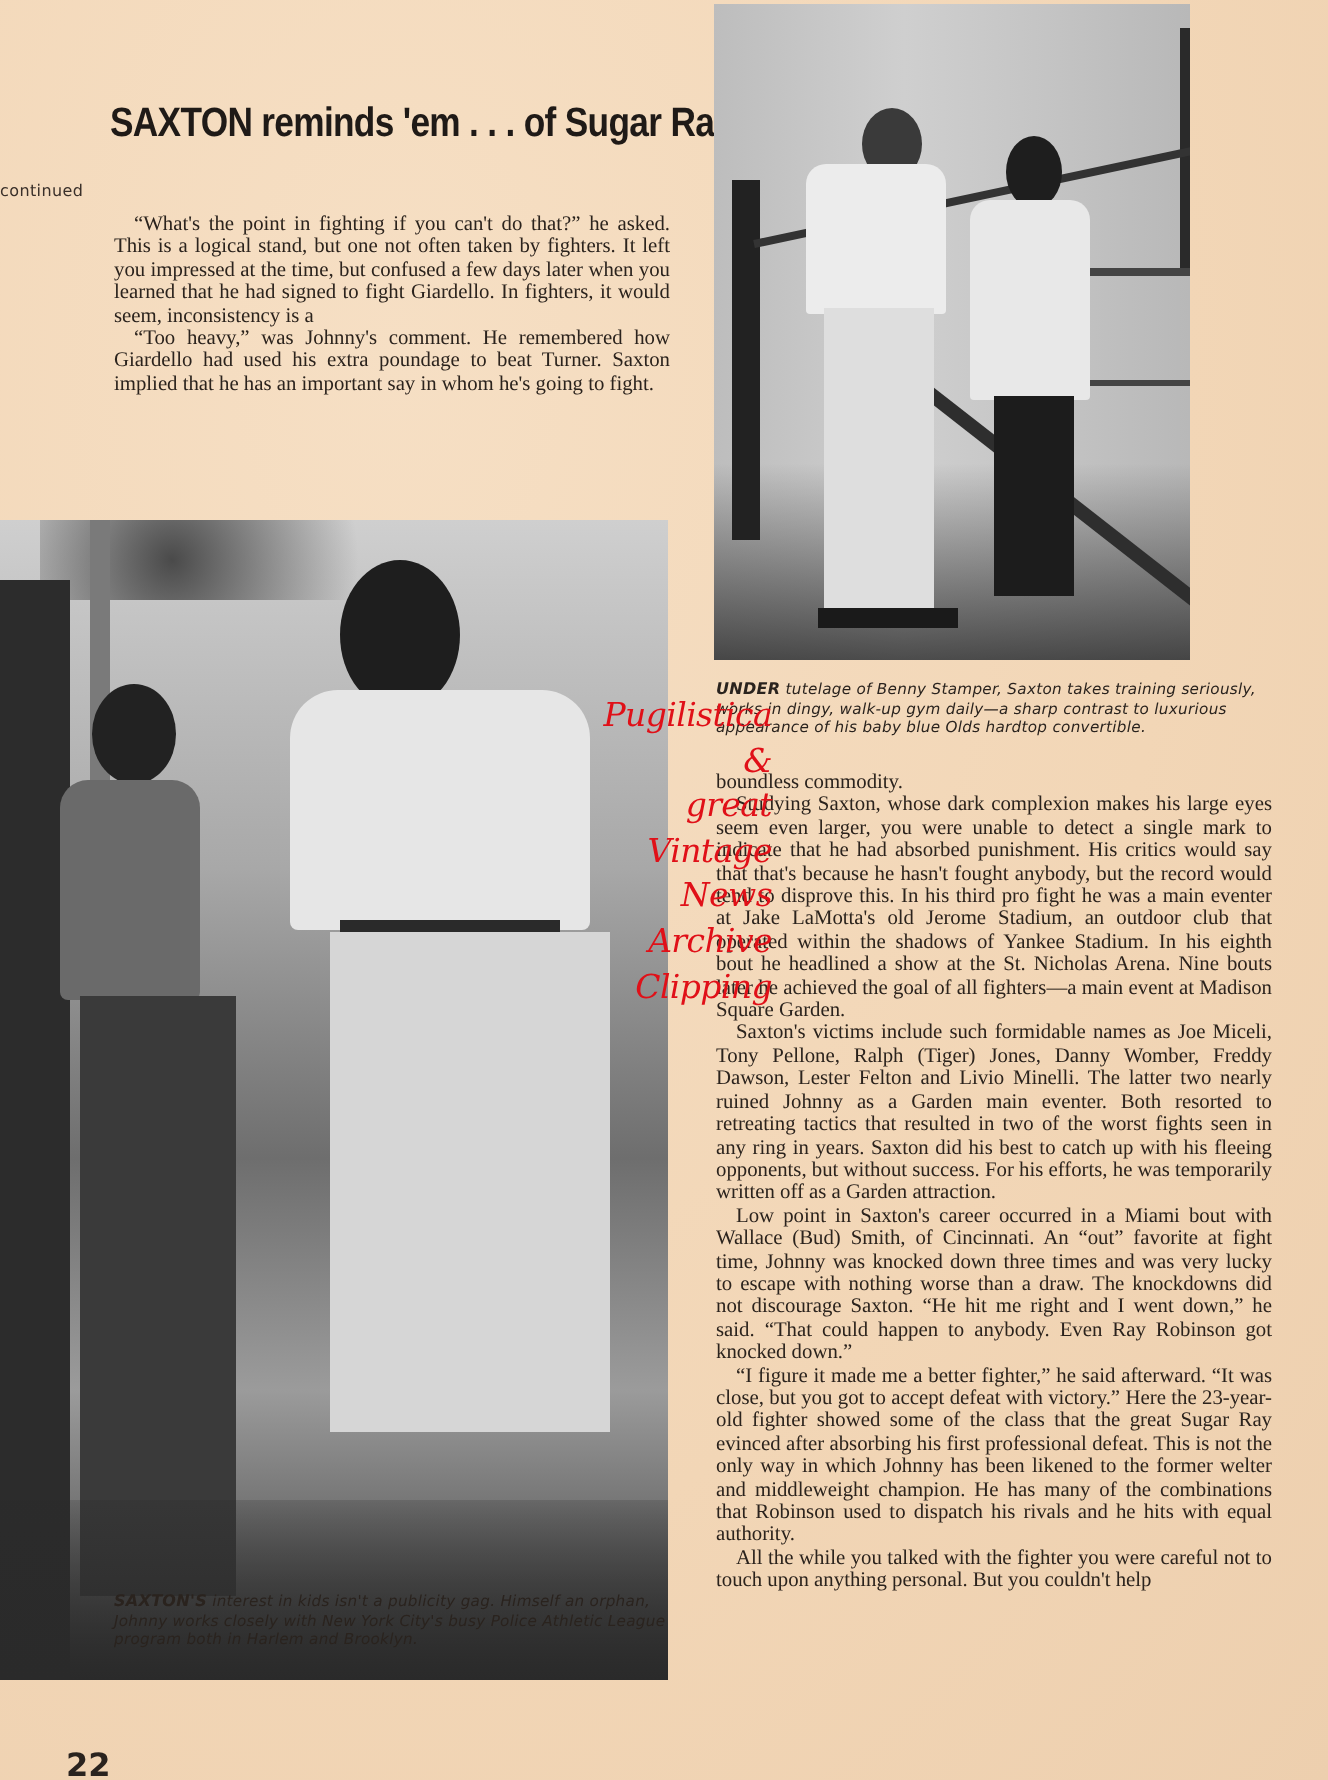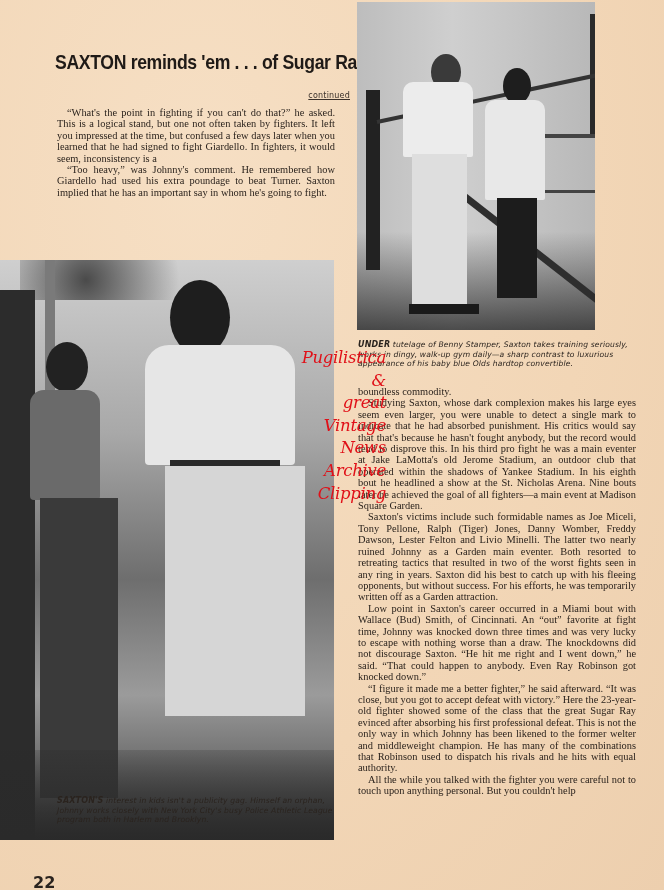--- a/index.html
+++ b/index.html
@@ -11,23 +11,23 @@
     color: #2b231d;
   }
   .headline {
     position: absolute; left: 55px; top: 50px; width: 290px;
     font-family: "Liberation Sans", "DejaVu Sans", sans-serif;
     font-weight: 700; font-size: 20.5px; letter-spacing: -0.4px;
     transform: scaleX(0.86); transform-origin: left top; white-space: nowrap;
     color: #1f1a17;
   }
   .continued {
-    position: absolute; left: 0; width: 350px; top: 91px; text-align: right;
+    position: absolute; left: 0; width: 350px; top: 91px; text-align: left;
     font-family: "DejaVu Sans", "Liberation Sans", sans-serif;
-    font-size: 8px; color: #3a302a; letter-spacing: 0.2px; text-decoration: underline;
+    font-size: 8px; color: #3a302a; letter-spacing: 0.2px;
   }
   .col {
     position: absolute; font-size: 10.4px; line-height: 11.4px; text-align: justify;
     font-family: "Liberation Serif", "DejaVu Serif", serif;
   }
   .col p { margin: 0; text-indent: 10px; }
   .col p.noindent { text-indent: 0; }
   .col-left-top { left: 57px; top: 107px; width: 278px; }
   .col-right { left: 358px; top: 386px; width: 278px; }
 

